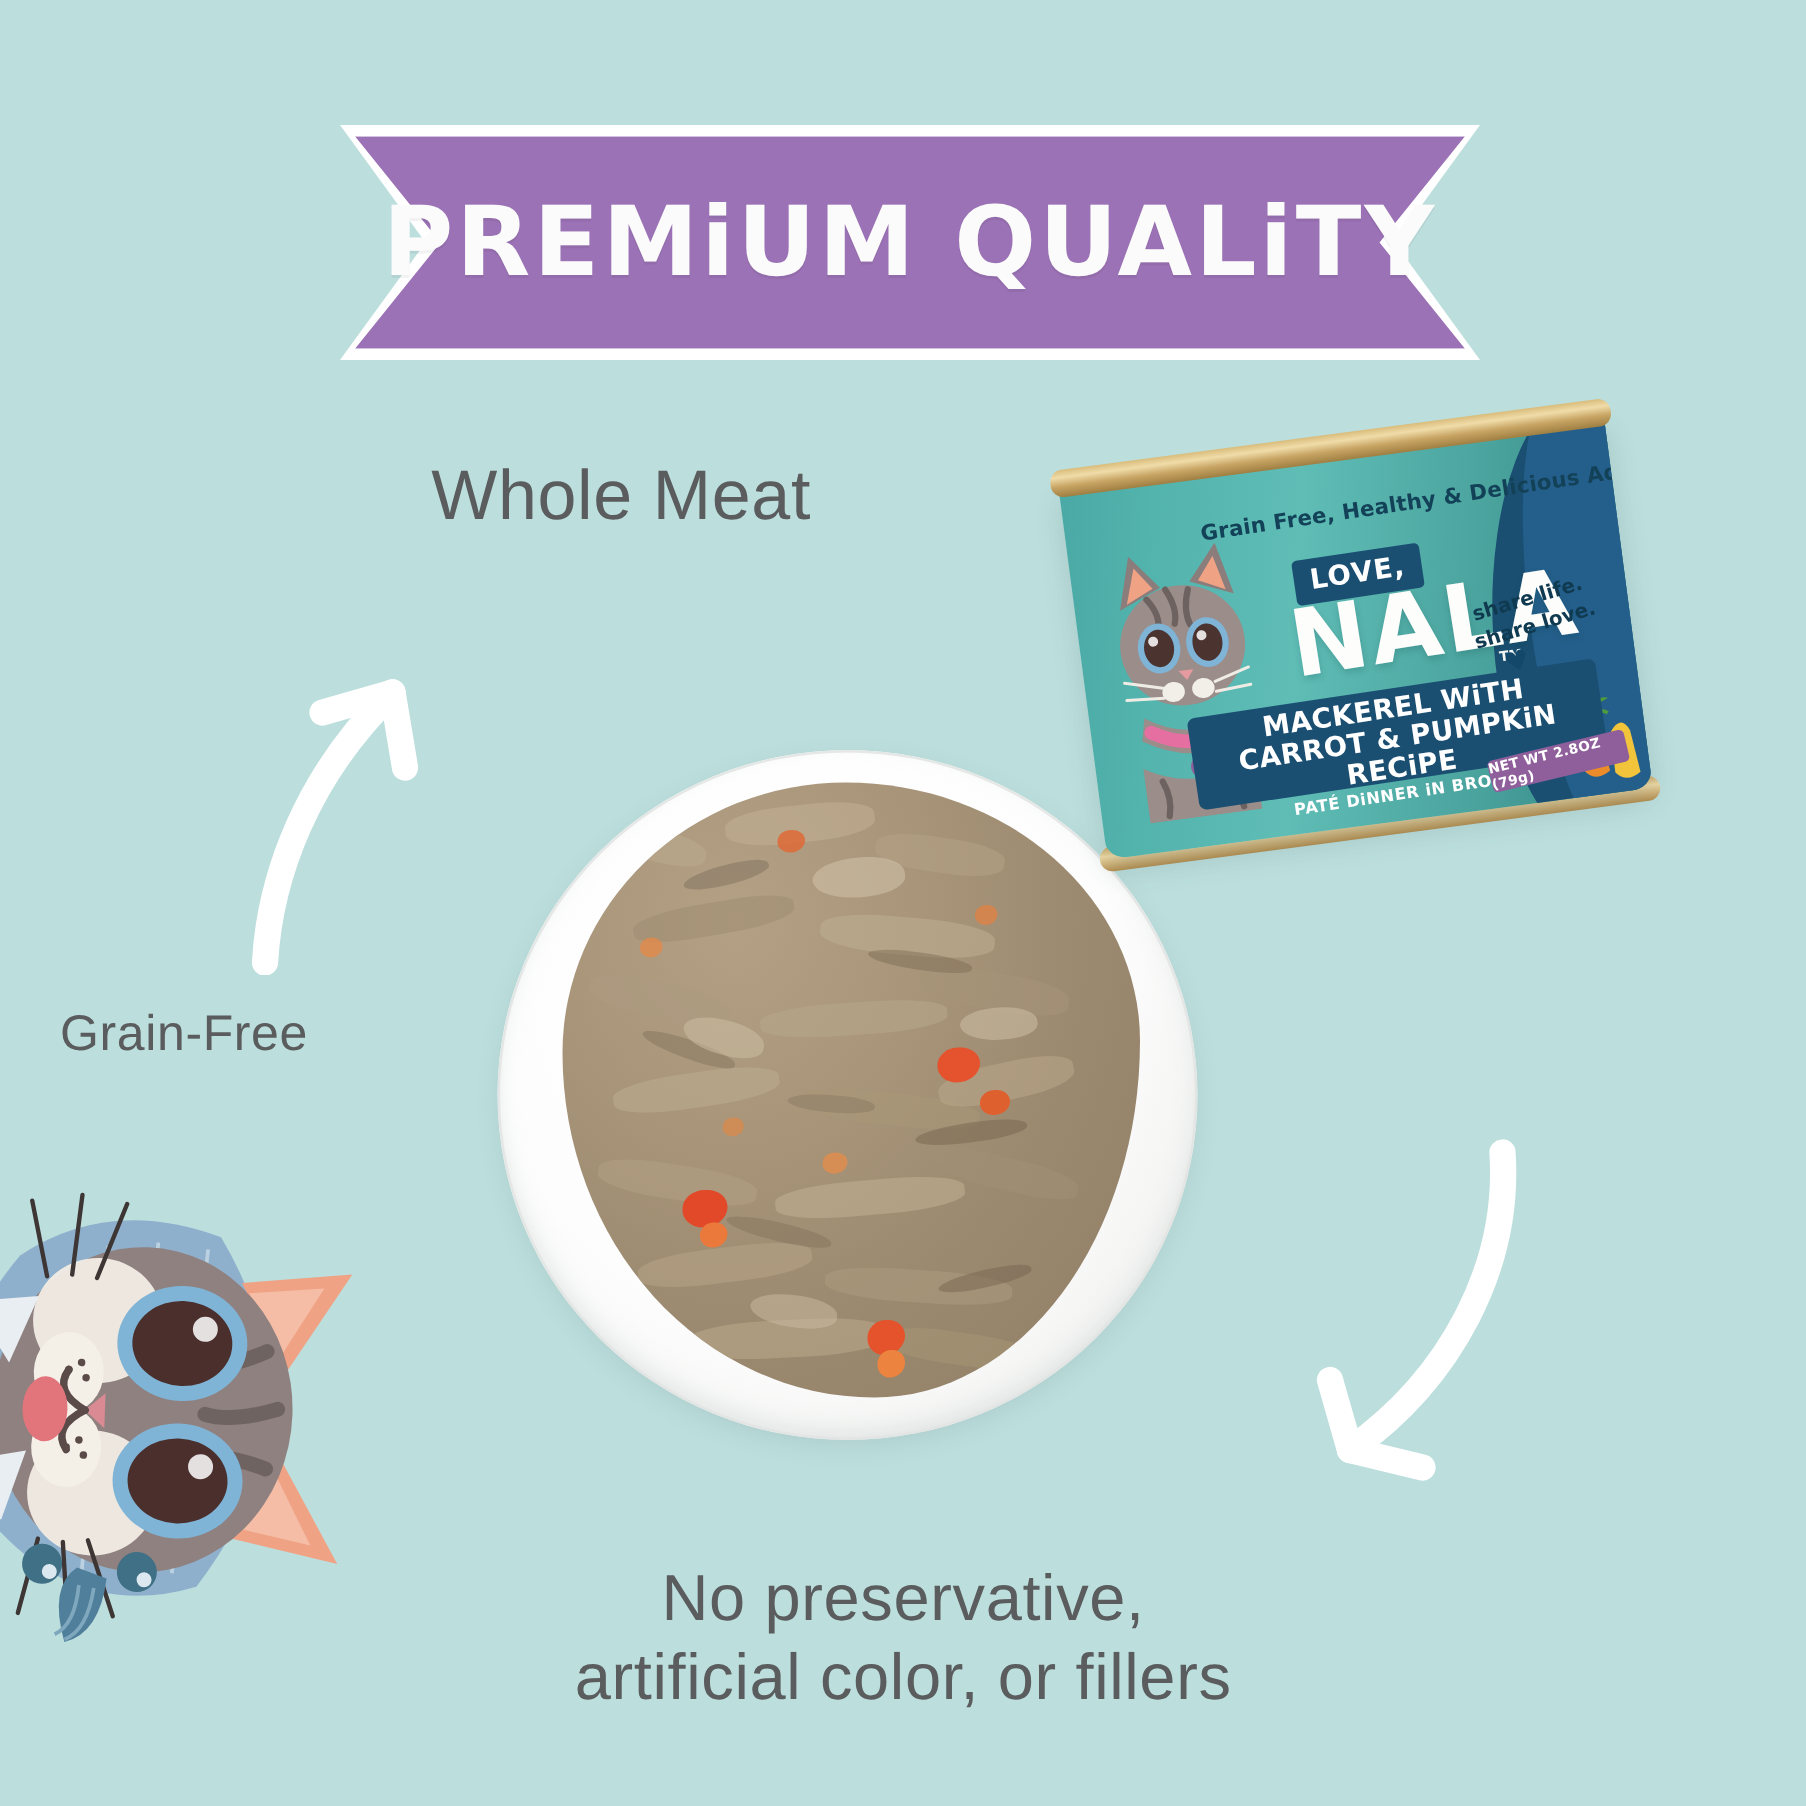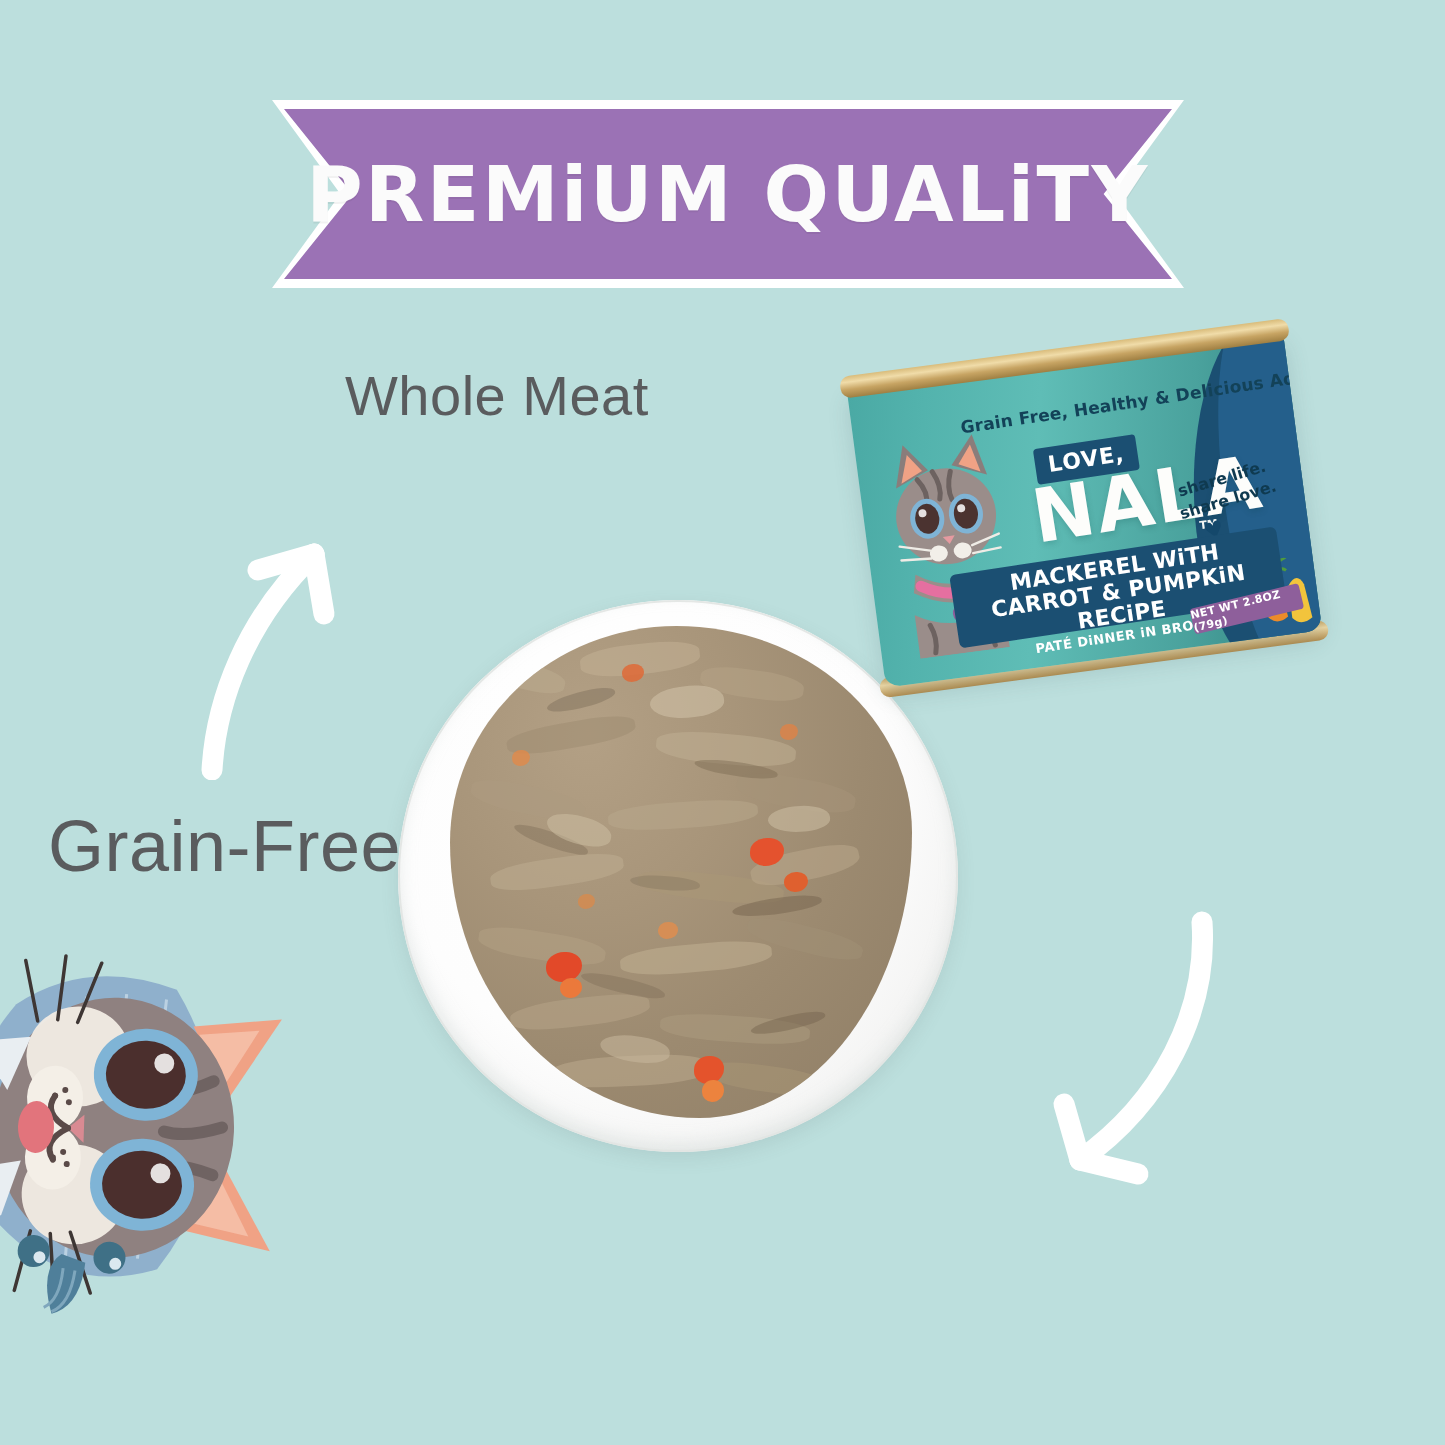--- a/index.html
+++ b/index.html
@@ -42,21 +42,21 @@
   
   .feat{
     position:absolute;
     color:#5a5c5e;
     font-family:Liberation Sans, sans-serif;
     font-weight:400;
     white-space:nowrap;
     letter-spacing:.5px;
   }
   #feat-whole-meat{left:345px;top:363px;font-size:56px;}
-  #feat-grain-free{left:48px;top:805px;font-size:72px;}
+  #feat-grain-free{left:48px;top:805px;font-size:40px;}
   #feat-meat-first{left:1075px;top:805px;font-size:56px;}
   #feat-no-preserv{
     left:0px;top:1248px;width:1445px;text-align:center;
     font-size:52px;line-height:1.22;white-space:normal;
   }
   #feat-no-preserv .l2{display:block;}
 
   
   .arrow{position:absolute;}
   #arrow-up{left:186px;top:470px;width:230px;height:310px;}
@@ -195,20 +195,22 @@
 
   <div class="banner-wrap">
     <div class="banner-outline"></div>
     <div class="banner-fill"></div>
     <div class="banner-text">PREMiUM QUALiTY</div>
   </div>
 
   <div class="feat" id="feat-whole-meat">Whole Meat</div>
   <div class="feat" id="feat-grain-free">Grain-Free</div>
   <div class="feat" id="feat-no-preserv">
+    <span>No preservative,</span>
+    <span class="l2">artificial color, or fillers</span>
   </div>
 
   <svg class="arrow" id="arrow-up" viewBox="0 0 230 310">
     <path d="M26 300 C 30 230, 60 150, 128 84" stroke="#ffffff" stroke-width="21" stroke-linecap="round" fill="none"></path>
     <path d="M128 84 L 72 100" stroke="#ffffff" stroke-width="21" stroke-linecap="round" fill="none"></path>
     <path d="M128 84 L 138 144" stroke="#ffffff" stroke-width="21" stroke-linecap="round" fill="none"></path>
   </svg>
 
   <svg class="arrow" id="arrow-down" viewBox="0 0 240 310">
     <path d="M190 30 C 196 120, 150 210, 68 268" stroke="#ffffff" stroke-width="21" stroke-linecap="round" fill="none"></path>

